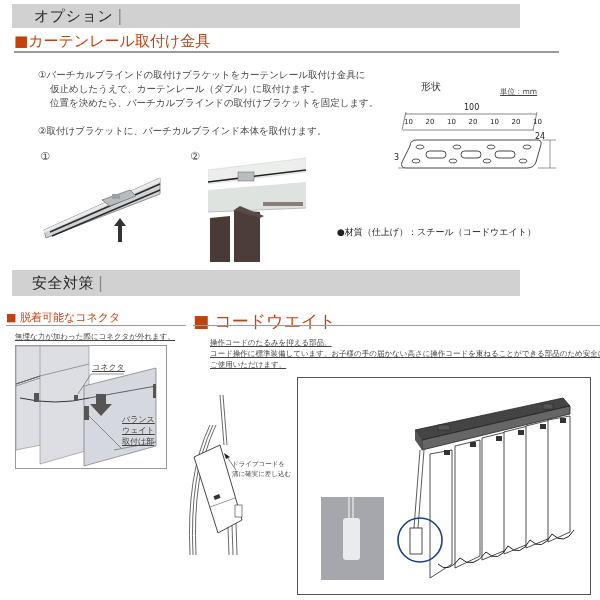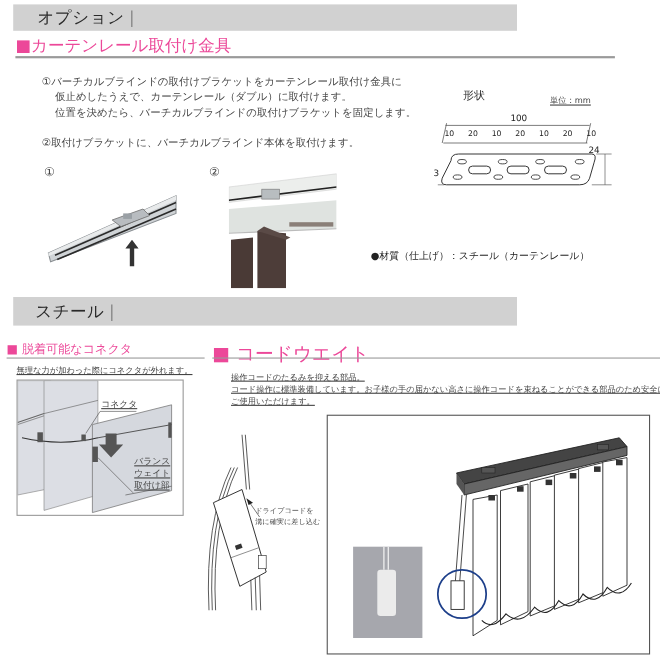--- a/index.html
+++ b/index.html
@@ -1,22 +1,22 @@
 <!DOCTYPE html>
 <html><head>
 <meta charset="utf-8">
 <style>
   html, body { margin:0; padding:0; background:#ffffff; }
   body { width:600px; height:600px; position:relative; overflow:hidden;
          font-family:"DejaVu Sans", "Liberation Sans", sans-serif; color:#222; }
   .abs { position:absolute; }
-  .band { position:absolute; left:12px; width:458px; background:#d1d1d1; }
+  .band { position:absolute; left:12px; width:508px; background:#d1d1d1; }
   .band-title { position:absolute; font-size:15px; color:#2a2a2a; letter-spacing:0.5px; white-space:nowrap; }
   .band-title .bar { color:#888; font-weight:normal; margin-left:4px; }
-  .h2 { position:absolute; font-size:14px; color:#ec4899; white-space:nowrap; }
+  .h2 { position:absolute; font-size:14px; color:#c2410c; white-space:nowrap; }
   .rule { position:absolute; height:2px; background:#9a9a9a; }
   .small { font-size:9.5px; color:#444; line-height:14px; white-space:nowrap; }
   .tiny { font-size:7.5px; color:#444; line-height:11px; white-space:nowrap;text-decoration:underline; }
   svg { display:block; }
 </style>
 </head>
 <body>
 
 <div class="band" style="top:4px;height:24px;">
   <div class="band-title" style="left:22px;top:3px;">
@@ -93,25 +93,25 @@
   <span>20</span>
   <span>10</span>
   <span>20</span>
   <span>10</span>
   <span>20</span>
   <span>10</span>
 </div>
 <div class="abs" style="left:535px;top:132px;font-size:8px;color:#222;">24</div>
 <div class="abs" style="left:394px;top:153px;font-size:8px;color:#222;">3</div>
 
-<div class="abs" style="left:337px;top:226px;font-size:9px;color:#222;white-space:nowrap;">●材質（仕上げ）：スチール（カーテンレール）</div>
+<div class="abs" style="left:337px;top:226px;font-size:9px;color:#222;white-space:nowrap;">●材質（仕上げ）：スチール（コードウエイト）</div>
 
 <div class="band" style="top:270px;height:26px;">
   <div class="band-title" style="left:20px;top:4px;">
-    <span>スチール</span><span class="bar">|</span>
+    <span>安全対策</span><span class="bar">|</span>
   </div>
 </div>
 
 <div class="h2" style="left:6px;top:310px;font-size:11px;">■ 脱着可能なコネクタ</div>
 <div class="rule" style="left:6px;top:325px;width:180px;height:1px;"></div>
 <div class="abs tiny" style="left:15px;top:331px;">無理な力が加わった際にコネクタが外れます。</div>
 
 <div class="abs" style="left:15px;top:345px;width:150px;height:122px;border:1px solid #999;">
   <svg width="150" height="122" viewBox="0 0 150 122">
     <polygon points="0,0 30,0 30,98 0,104" fill="#dcdee4" stroke="#888" stroke-width="0.6"></polygon>

